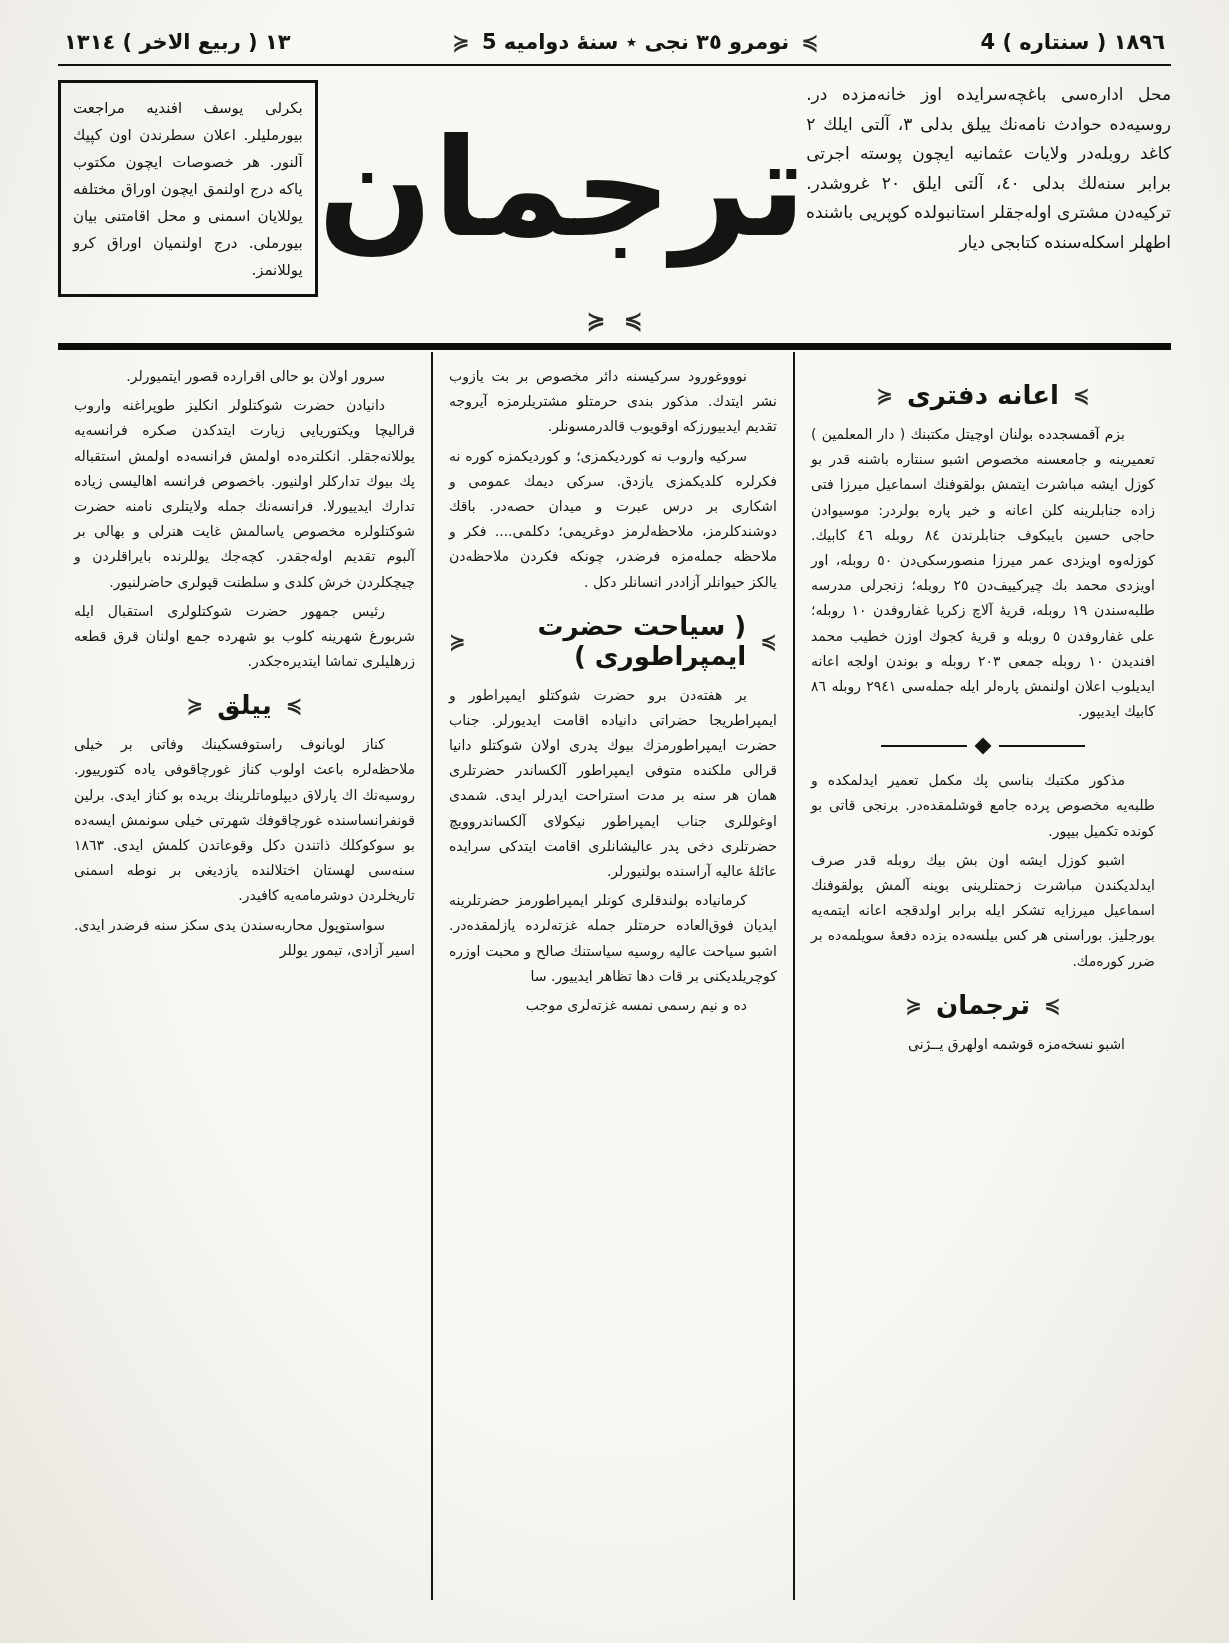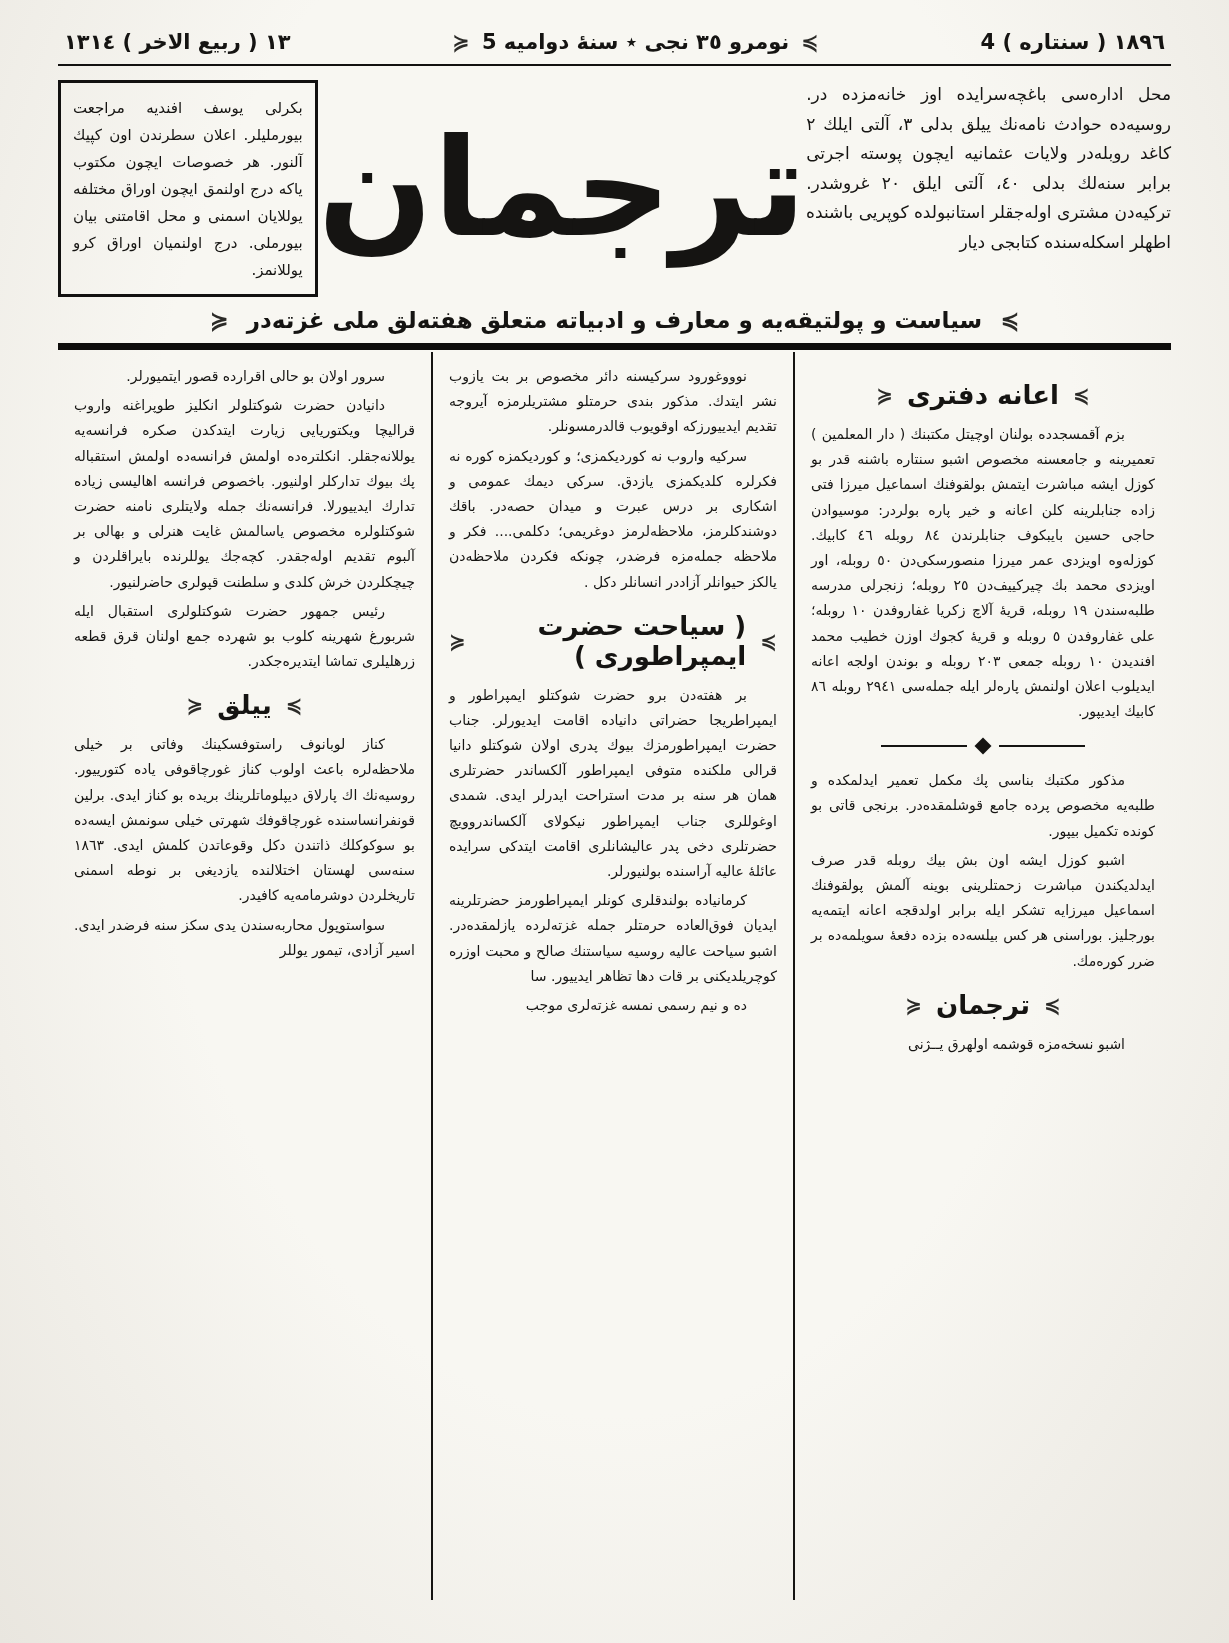--- a/index.html
+++ b/index.html
@@ -147,21 +147,20 @@
   <div class="rule"></div>
 
   <section class="masthead">
     <div class="admin-info">محل اداره‌سى باغچه‌سرايده اوز خانه‌مزده در. روسيه‌ده حوادث نامه‌نك ييلق بدلى ٣، آلتى ايلك ٢ كاغد روبله‌در ولايات عثمانيه ايچون پوسته اجرتى برابر سنه‌لك بدلى ٤٠، آلتى ايلق ٢٠ غروشدر. تركيه‌دن مشترى اوله‌جقلر استانبولده كوپريى باشنده اطهلر اسكله‌سنده كتابجى ديار</div>
     <h1 class="paper-title">ترجمان</h1>
     <div class="notice-box">بكرلى يوسف افنديه مراجعت بيورمليلر. اعلان سطرندن اون كپيك آلنور. هر خصوصات ايچون مكتوب ياكه درج اولنمق ايچون اوراق مختلفه يوللايان اسمنى و محل اقامتنى بيان بيورملى. درج اولنميان اوراق كرو يوللانمز.</div>
   </section>
 
   <div class="banner">
     <span class="orn">≽</span>
-    <span>سياست و پولتيقه‌يه و معارف و ادبياته متعلق هفته‌لق ملى غزته‌در</span>
     <span class="orn">≼</span>
   </div>
 
   <main class="body-columns">
     <section class="col col-right">
         <h2 class="headline">
           <span class="orn">≽</span>
           <span>اعانه دفترى</span>
           <span class="orn">≼</span>
         </h2>

